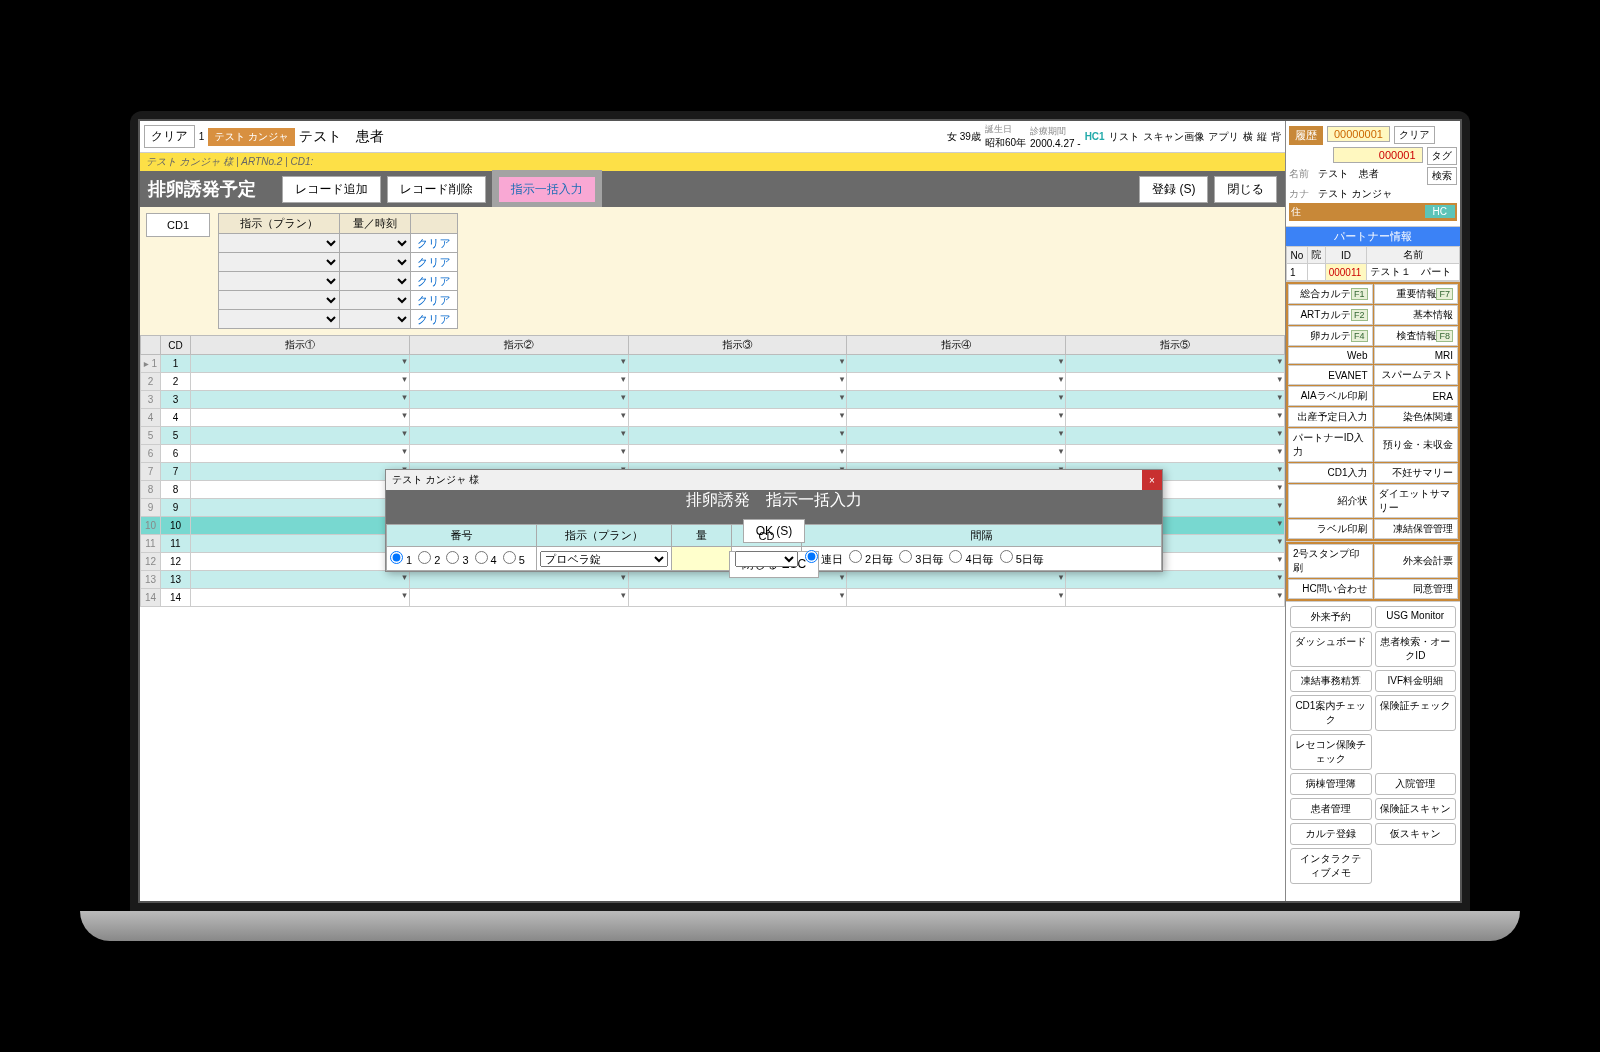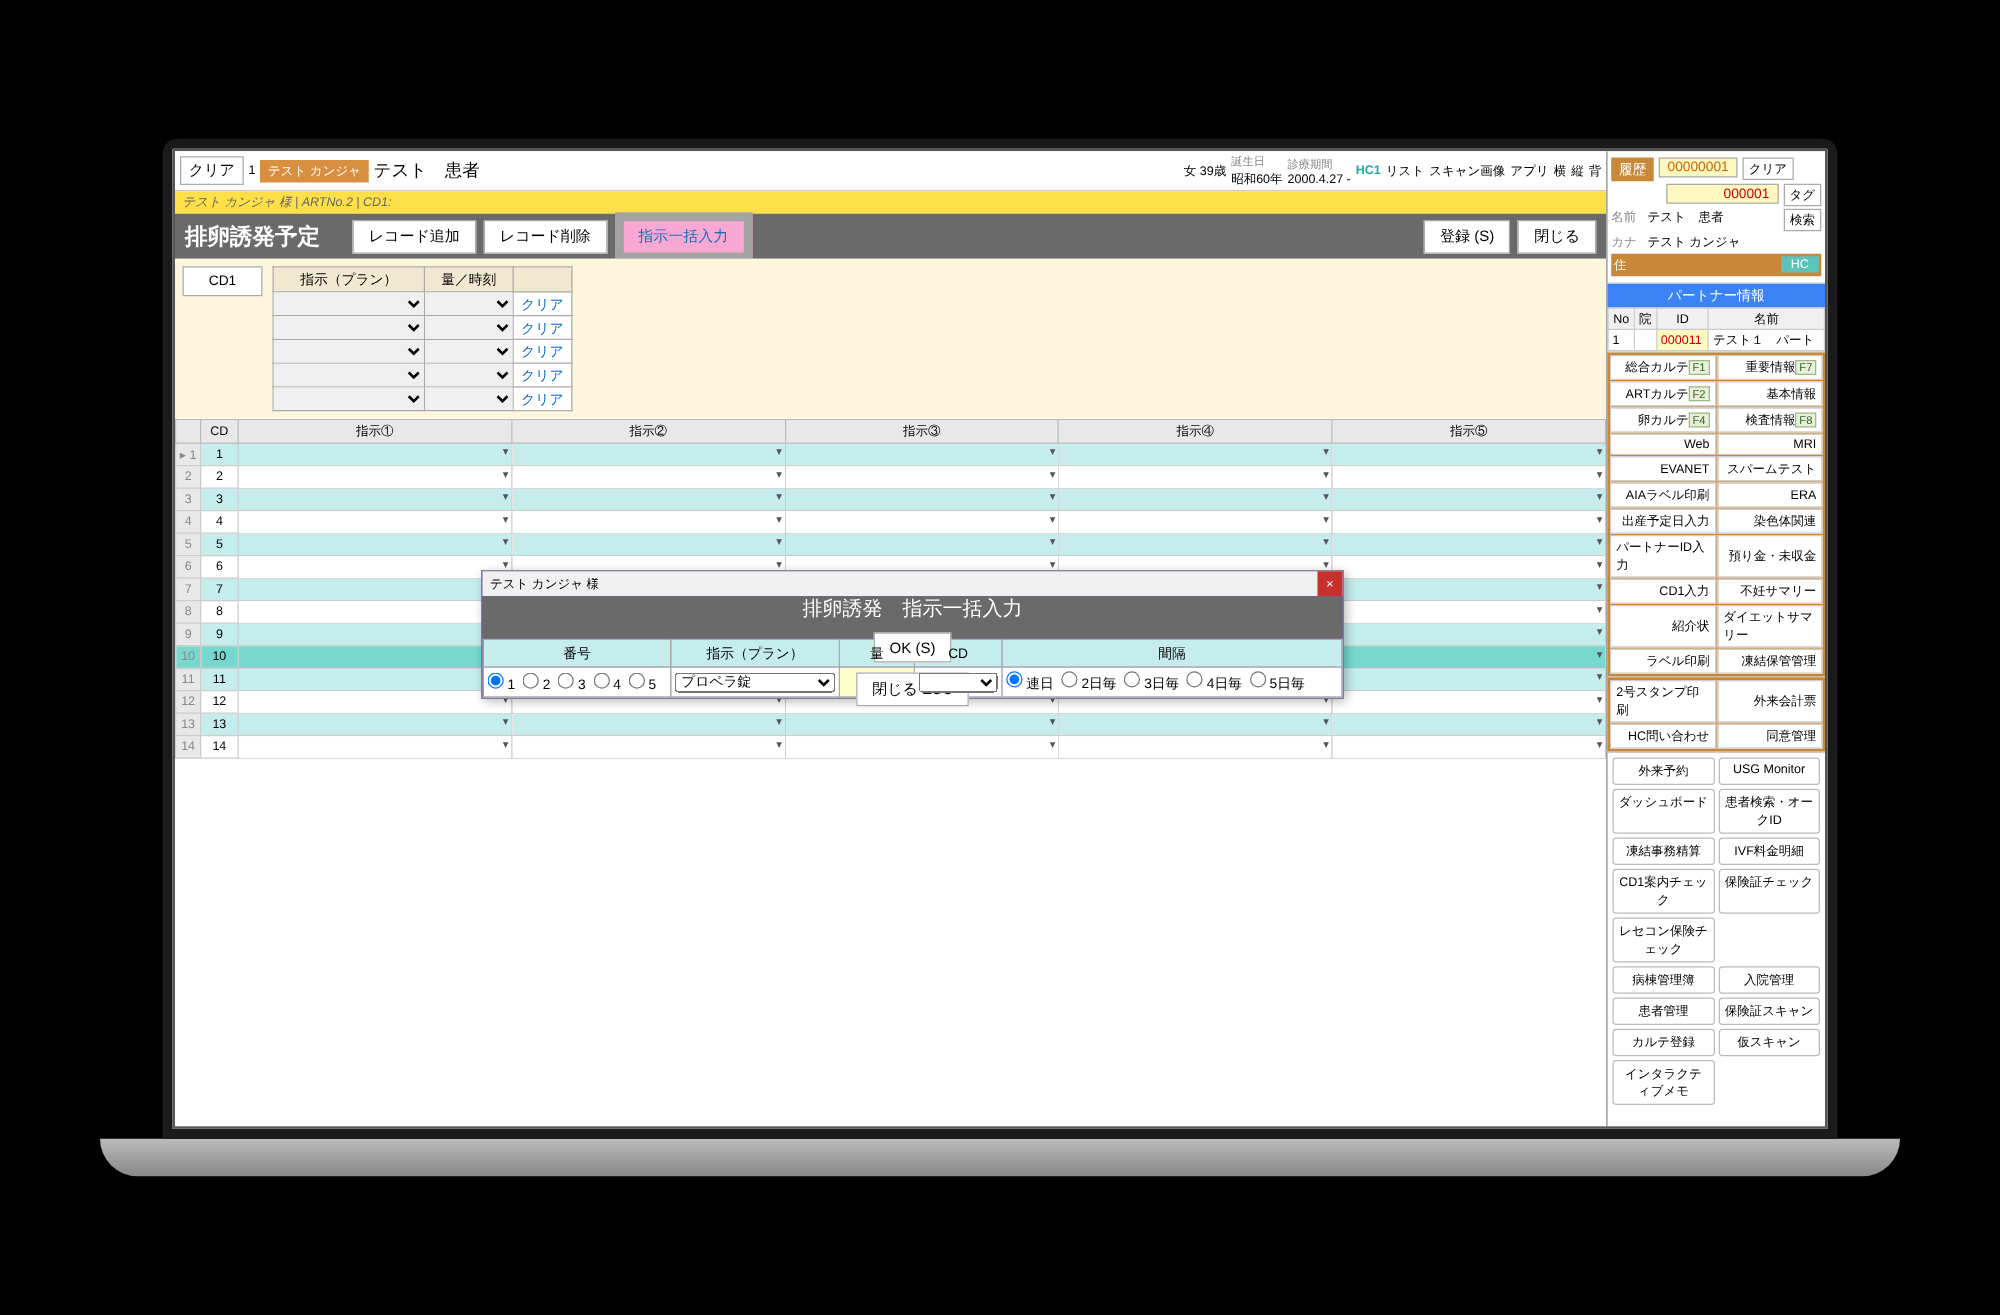--- a/index.html
+++ b/index.html
@@ -39,21 +39,21 @@
 .data-grid td { border: 1px solid #ccc; padding: 0; height: 18px; font-size: 10px; }
 .data-grid tr:nth-child(odd) td { background: #c5edec; }
 .data-grid tr:nth-child(even) td { background: #fff; }
 .data-grid .row-num { width: 20px; background: #e8e8e8 !important; text-align: center; color: #888; }
 .data-grid .cd-col { width: 30px; text-align: center; }
 .data-grid .combo-cell { position: relative; }
 .data-grid .combo-cell::after { content: "▾"; position: absolute; right: 2px; top: 1px; color: #555; font-size: 9px; }
 .data-grid tr.highlight td { background: #78d8d0 !important; }
 
 
-.modal { position: absolute; left: 245px; top: 335px; width: 690px; background: #6d28d9; border: 1px solid #888; box-shadow: 2px 2px 8px rgba(0,0,0,0.3); }
+.modal { position: absolute; left: 245px; top: 348px; width: 778px; background: #0f172a; border: 1px solid #888; box-shadow: 2px 2px 8px rgba(0,0,0,0.3); }
 .modal-titlebar { height: 20px; background: #f0f0f0; display: flex; justify-content: space-between; align-items: center; padding: 0 0 0 6px; font-size: 10px; }
 .close-x { background: #c83030; color: #fff; width: 20px; height: 20px; display: flex; align-items: center; justify-content: center; cursor: pointer; }
 .modal-header { height: 34px; background: #6a6a6a; display: flex; align-items: center; padding: 0 10px; gap: 8px; flex-direction: column; }
 .modal-header .mtitle { color: #fff; font-size: 16px; flex: 1; }
 .modal-table { border-collapse: collapse; width: 100%; }
 .modal-table th { background: #c5edec; border: 1px solid #aaa; padding: 3px; font-size: 11px; font-weight: normal; }
 .modal-table td { border: 1px solid #aaa; padding: 3px; font-size: 11px; background: #fff; }
 .radio-group { display: flex; gap: 6px; align-items: center; }
 .modal select { width: 100%; font-size: 11px; }
 .qty-cell { background: #ffffcc !important; }

